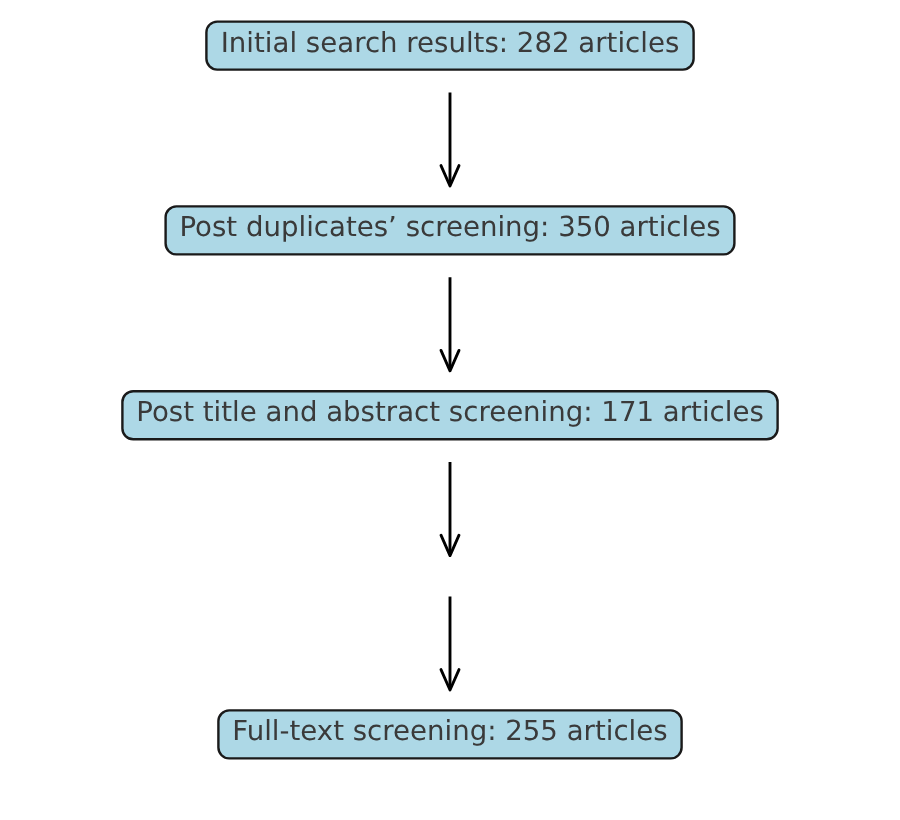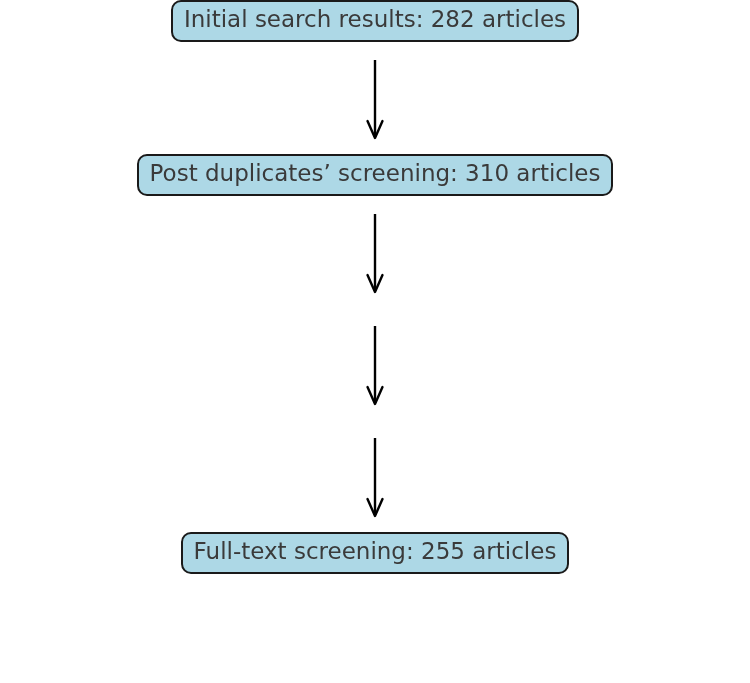--- a/index.html
+++ b/index.html
@@ -17,21 +17,21 @@
     background: var(--bg);
     font-family: "DejaVu Sans", "Liberation Sans", sans-serif;
     overflow: hidden;
   }
   .flowchart {
     width: 750px;
     height: 683px;
     display: flex;
     flex-direction: column;
     align-items: center;
-    padding-top: 0;
+    padding-top: 17px;
   }
   .flow-box {
     background: var(--box-fill);
     border: 2.5px solid var(--box-border);
     border-radius: 10px;
     padding: 3px 11px 5px 11px;
     font-size: 23px;
     line-height: 1.3;
     color: var(--text);
     white-space: nowrap;
@@ -48,27 +48,28 @@
 
 <div class="flowchart">
 
   <div class="flow-box">Initial search results: 282 articles</div>
 
   <svg class="flow-arrow" width="26" height="82" viewBox="0 0 26 82" aria-hidden="true">
     <line x1="13" y1="1" x2="13" y2="77" stroke="currentColor" stroke-width="2.4"></line>
     <path d="M5.5 62 L13 79 L20.5 62" fill="none" stroke="currentColor" stroke-width="2.4" stroke-linecap="round" stroke-linejoin="round"></path>
   </svg>
 
-  <div class="flow-box">Post duplicates’ screening: 310 articles</div>
+  <div class="flow-box">Post duplicates’ screening: 350 articles</div>
 
   <svg class="flow-arrow" width="26" height="82" viewBox="0 0 26 82" aria-hidden="true">
     <line x1="13" y1="1" x2="13" y2="77" stroke="currentColor" stroke-width="2.4"></line>
     <path d="M5.5 62 L13 79 L20.5 62" fill="none" stroke="currentColor" stroke-width="2.4" stroke-linecap="round" stroke-linejoin="round"></path>
   </svg>
 
+  <div class="flow-box">Post title and abstract screening: 171 articles</div>
 
   <svg class="flow-arrow" width="26" height="82" viewBox="0 0 26 82" aria-hidden="true">
     <line x1="13" y1="1" x2="13" y2="77" stroke="currentColor" stroke-width="2.4"></line>
     <path d="M5.5 62 L13 79 L20.5 62" fill="none" stroke="currentColor" stroke-width="2.4" stroke-linecap="round" stroke-linejoin="round"></path>
   </svg>
 
 
   <svg class="flow-arrow" width="26" height="82" viewBox="0 0 26 82" aria-hidden="true">
     <line x1="13" y1="1" x2="13" y2="77" stroke="currentColor" stroke-width="2.4"></line>
     <path d="M5.5 62 L13 79 L20.5 62" fill="none" stroke="currentColor" stroke-width="2.4" stroke-linecap="round" stroke-linejoin="round"></path>

